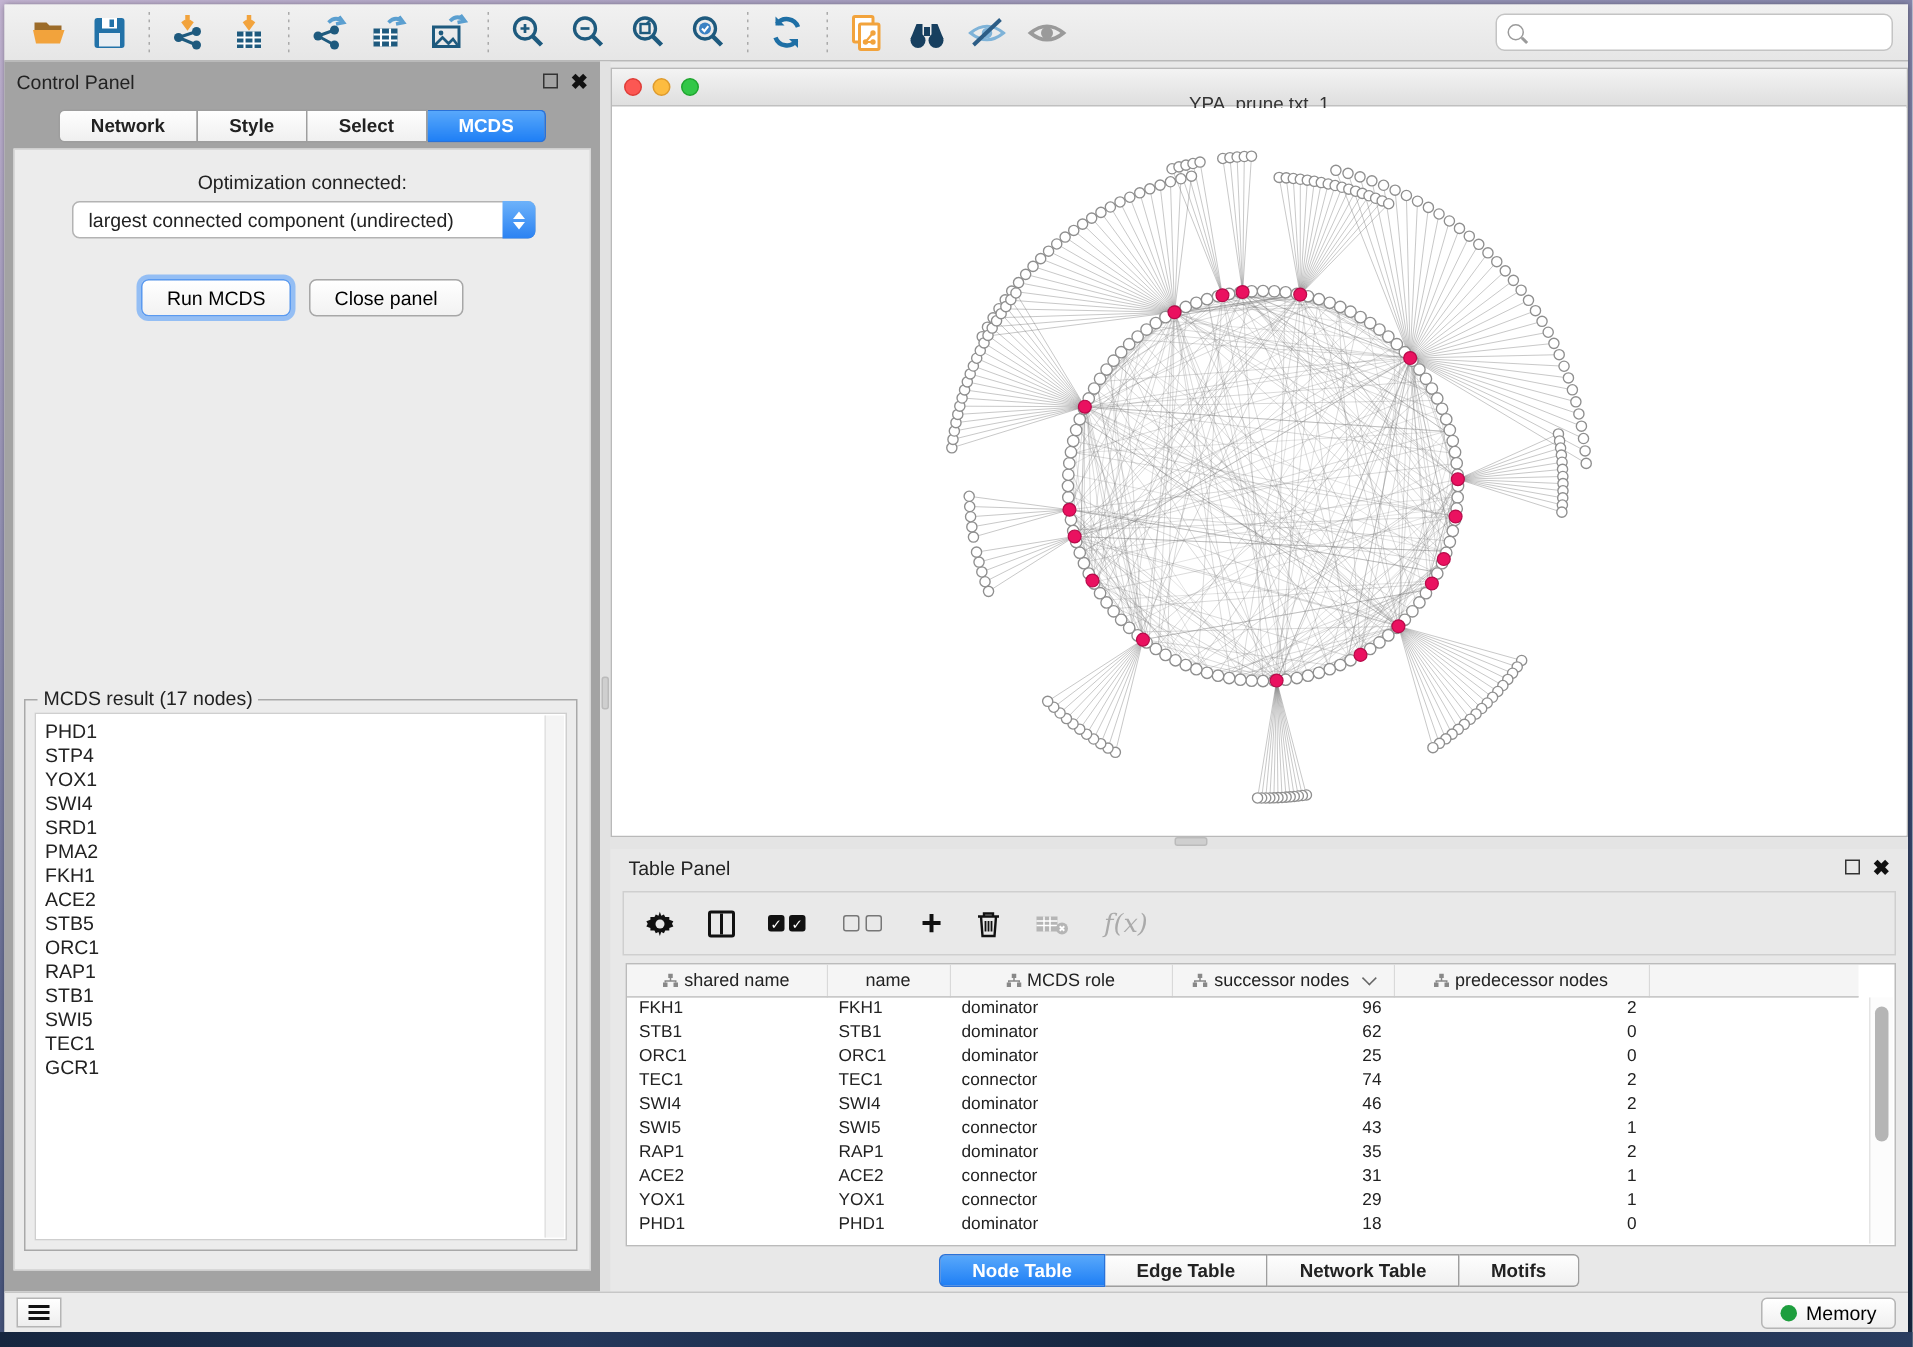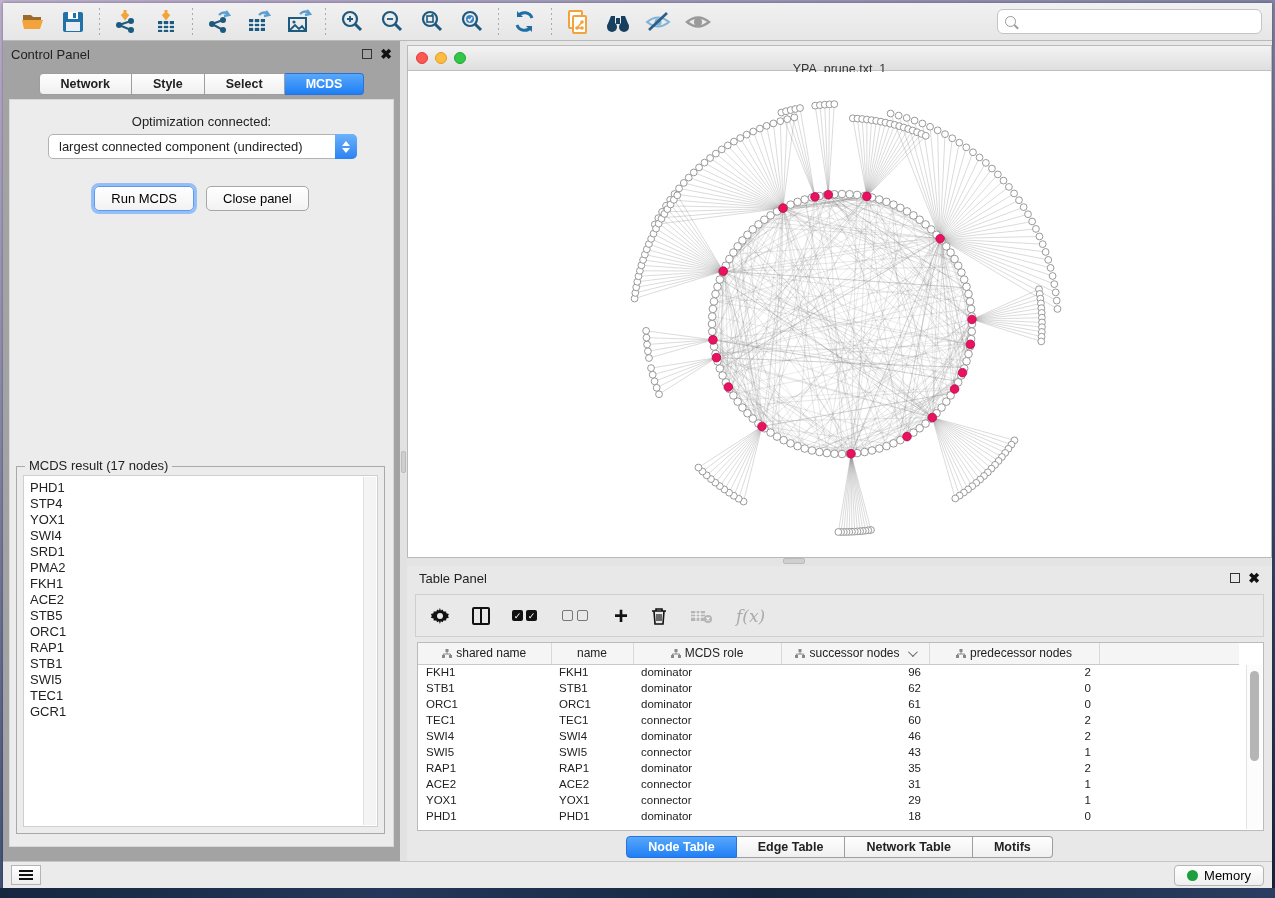--- a/index.html
+++ b/index.html
@@ -1237,29 +1237,29 @@
                     <td>STB1</td>
                     <td>dominator</td>
                     <td class="num">62</td>
                     <td class="num">0</td>
                     <td></td>
                   </tr>
                   <tr>
                     <td>ORC1</td>
                     <td>ORC1</td>
                     <td>dominator</td>
-                    <td class="num">61</td>
+                    <td class="num">25</td>
                     <td class="num">0</td>
                     <td></td>
                   </tr>
                   <tr>
                     <td>TEC1</td>
                     <td>TEC1</td>
                     <td>connector</td>
-                    <td class="num">60</td>
+                    <td class="num">74</td>
                     <td class="num">2</td>
                     <td></td>
                   </tr>
                   <tr>
                     <td>SWI4</td>
                     <td>SWI4</td>
                     <td>dominator</td>
                     <td class="num">46</td>
                     <td class="num">2</td>
                     <td></td>

